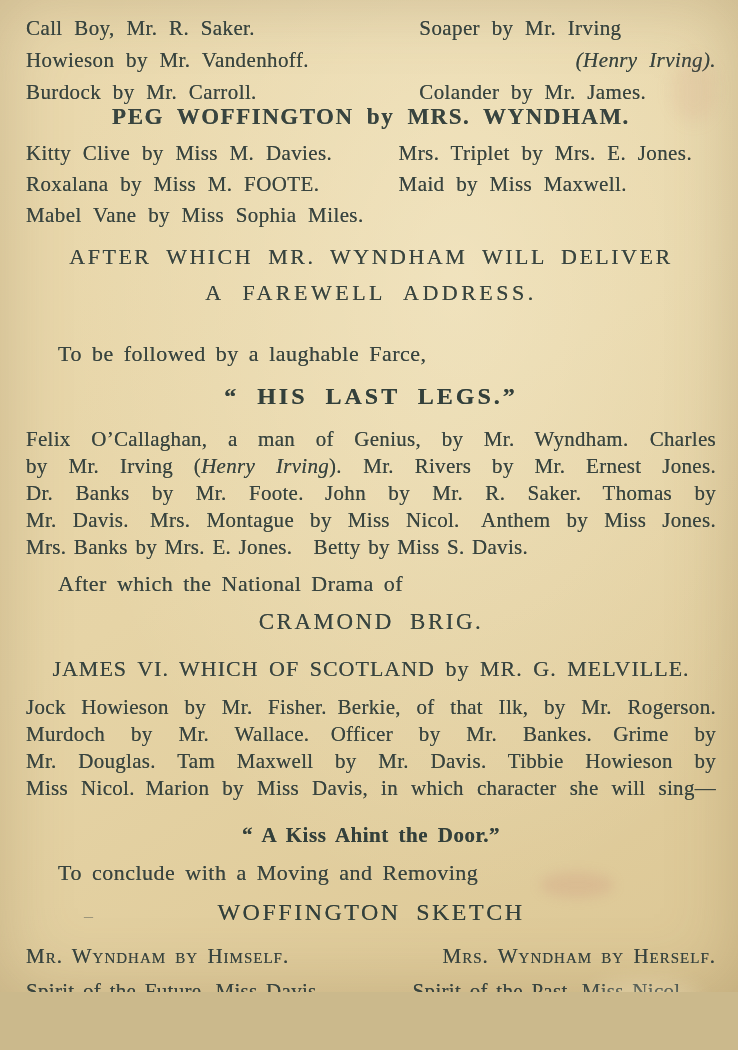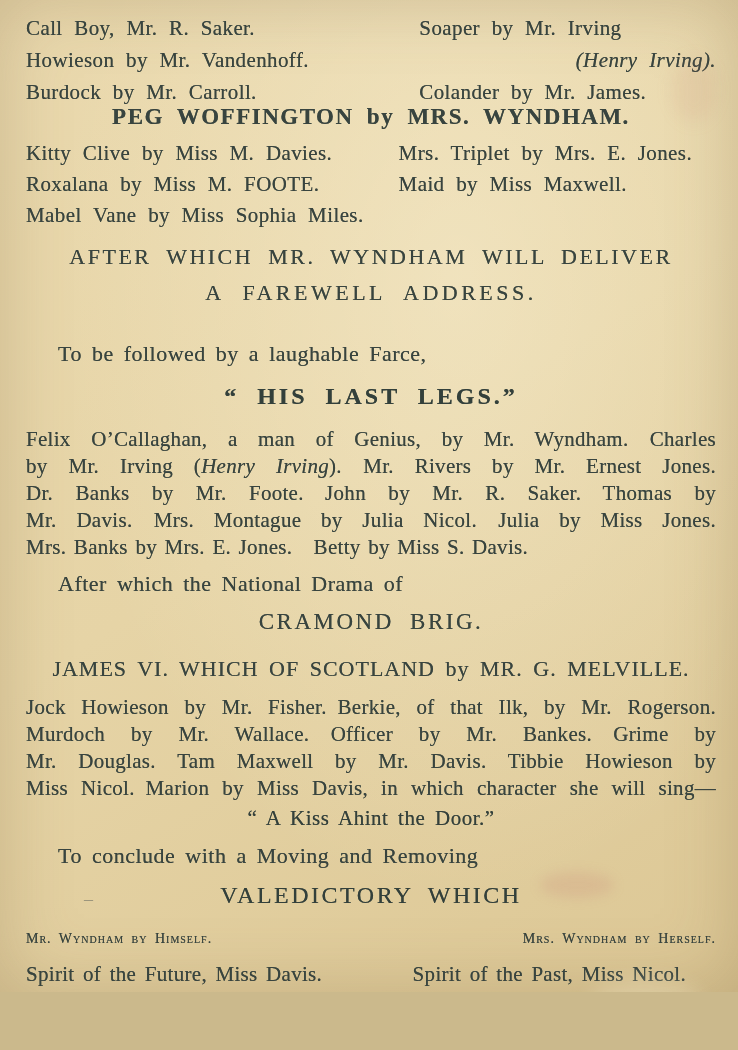--- a/index.html
+++ b/index.html
@@ -44,25 +44,25 @@
   .farce-intro  { margin-top: 32px; }
   .h-legs       { margin-top: 12px; font-size: 24px; line-height: 30px; font-weight: bold; letter-spacing: 3px; word-spacing: 9px; color: #33403b; }
   .para         { font-size: 21px; word-spacing: 2px; letter-spacing: 0.3px; }
   .para-line    { line-height: 27px; text-align: justify; text-align-last: justify; }
   .para-line.lastline { text-align-last: left; }
   .farce-para   { margin-top: 15px; }
   .drama-intro  { margin-top: 8px; }
   .h-cramond    { margin-top: 9px;  font-size: 23px; line-height: 28px; letter-spacing: 2.5px; word-spacing: 8px; }
   .h-james      { margin-top: 19px; font-size: 22px; line-height: 28px; letter-spacing: 1px; word-spacing: 4px; }
   .drama-para   { margin-top: 11px; }
-  .h-song       { margin-top: 3px;  font-size: 21px; line-height: 26px; font-weight: normal; letter-spacing: 0.5px; word-spacing: 4px; color: #33403b; }
+  .h-song       { margin-top: 20px;  font-size: 21px; line-height: 26px; font-weight: bold; letter-spacing: 0.5px; word-spacing: 4px; color: #33403b; }
   .val-intro    { margin-top: 10px; }
   .h-valedictory{ margin-top: 9px;  font-size: 24px; line-height: 30px; letter-spacing: 2.5px; word-spacing: 7px; position: relative; color: #33403b; }
   .stray-dash   { position: absolute; left: 58px; top: 4px; font-size: 18px; letter-spacing: 0; color: rgba(92,98,92,0.55); text-shadow: none; }
-  .smallcaps-row{ margin-top: 15px; display: flex; justify-content: space-between; font-variant: small-caps; font-size: 14px; line-height: 28px; letter-spacing: 1px; word-spacing: 3px; }
+  .smallcaps-row{ margin-top: 15px; display: flex; justify-content: space-between; font-variant: small-caps; font-size: 21px; line-height: 28px; letter-spacing: 1px; word-spacing: 3px; }
   .spirits-row  { margin-top: 7px; display: flex; justify-content: space-between; padding-right: 30px; font-size: 21px; line-height: 28px; word-spacing: 3px; letter-spacing: 0.3px; }
   .h-anthem     { margin-top: 16px; font-size: 23px; line-height: 30px; word-spacing: 5px; letter-spacing: 0.5px; color: #33403b; }
 </style>
 </head>
 <body>
 
 <div class="page">
   <div class="smudge smudge-1"></div>
   <div class="smudge smudge-2"></div>
   <div class="smudge smudge-3"></div>
@@ -90,39 +90,39 @@
   <p class="center h-after">AFTER WHICH MR. WYNDHAM WILL DELIVER</p>
   <p class="center h-farewell">A FAREWELL ADDRESS.</p>
 
   <p class="intro-line farce-intro">To be followed by a laughable Farce,</p>
   <p class="center h-legs">“ HIS LAST LEGS.”</p>
 
   <div class="para farce-para">
     <div class="para-line">Felix O’Callaghan, a man of Genius, by Mr. Wyndham. Charles</div>
     <div class="para-line"><span>by Mr. Irving (</span><span class="italic">Henry Irving</span><span>). Mr. Rivers by Mr. Ernest Jones.</span></div>
     <div class="para-line">Dr. Banks by Mr. Foote. John by Mr. R. Saker. Thomas by</div>
-    <div class="para-line">Mr. Davis. Mrs. Montague by Julia Nicol. Julia by Miss Jones.</div>
+    <div class="para-line">Mr. Davis. Mrs. Montague by Miss Nicol. Anthem by Miss Jones.</div>
     <div class="para-line lastline">Mrs. Banks by Mrs. E. Jones. Betty by Miss S. Davis.</div>
   </div>
 
   <p class="intro-line drama-intro">After which the National Drama of</p>
   <p class="center h-cramond">CRAMOND BRIG.</p>
   <p class="center h-james">JAMES VI. WHICH OF SCOTLAND by MR. G. MELVILLE.</p>
 
   <div class="para drama-para">
     <div class="para-line">Jock Howieson by Mr. Fisher. Berkie, of that Ilk, by Mr. Rogerson.</div>
     <div class="para-line">Murdoch by Mr. Wallace. Officer by Mr. Bankes. Grime by</div>
     <div class="para-line">Mr. Douglas. Tam Maxwell by Mr. Davis. Tibbie Howieson by</div>
     <div class="para-line">Miss Nicol. Marion by Miss Davis, in which character she will sing—</div>
   </div>
 
   <p class="center h-song">“ A Kiss Ahint the Door.”</p>
 
   <p class="intro-line val-intro">To conclude with a Moving and Removing</p>
-  <p class="center h-valedictory"><span class="stray-dash">–</span><span>VALEDICTORY WHICH</span></p>
+  <p class="center h-valedictory"><span class="stray-dash">–</span><span>WOFFINGTON SKETCH</span></p>
 
   <div class="smallcaps-row">
     <span>Mr. Wyndham by Himself.</span>
     <span>Mrs. Wyndham by Herself.</span>
   </div>
 
   <div class="spirits-row">
     <span>Spirit of the Future, Miss Davis.</span>
     <span>Spirit of the Past, Miss Nicol.</span>
   </div>

